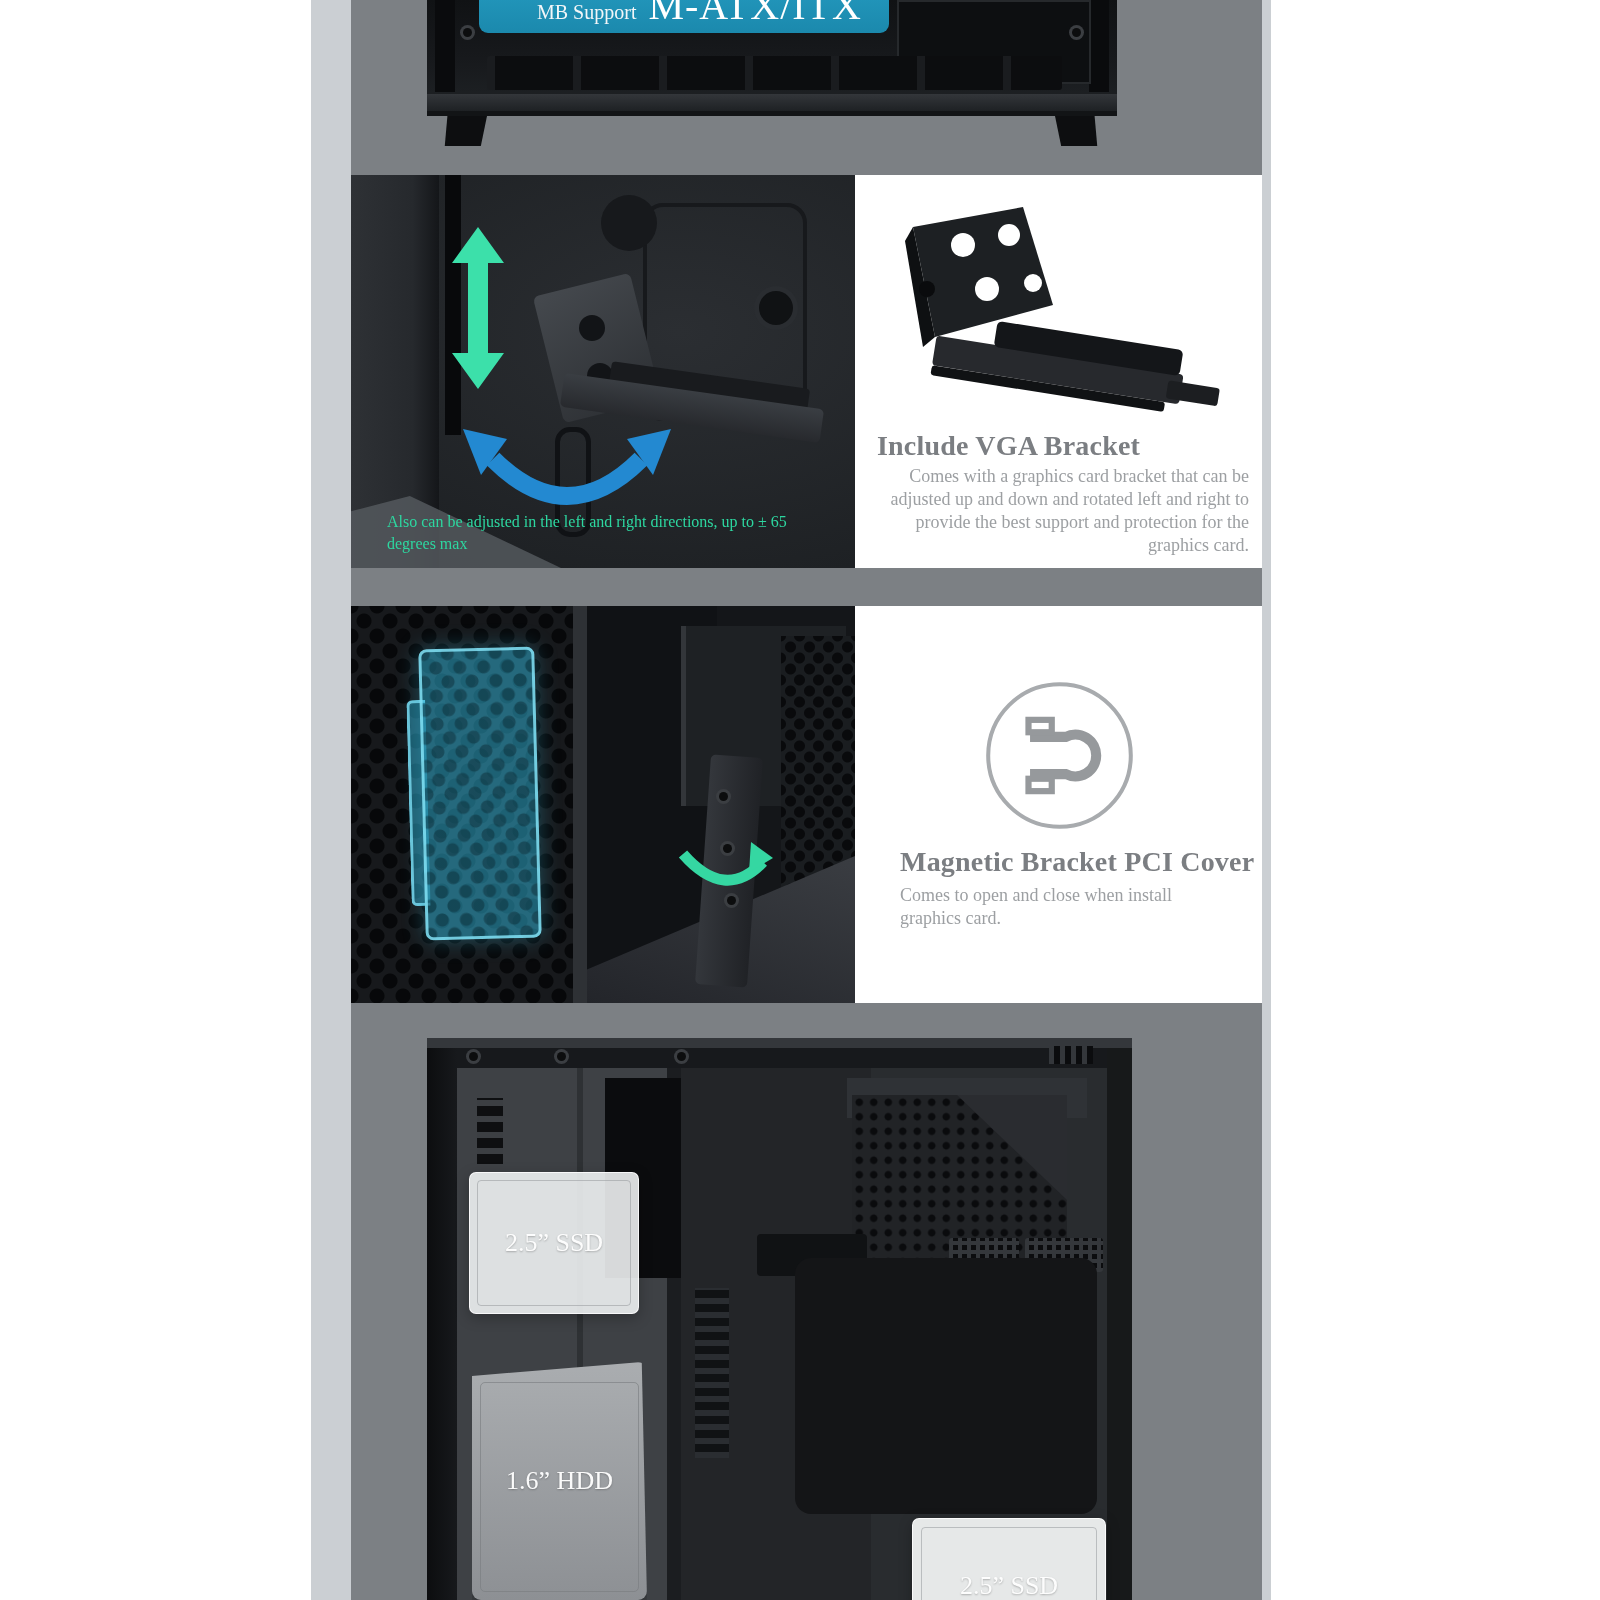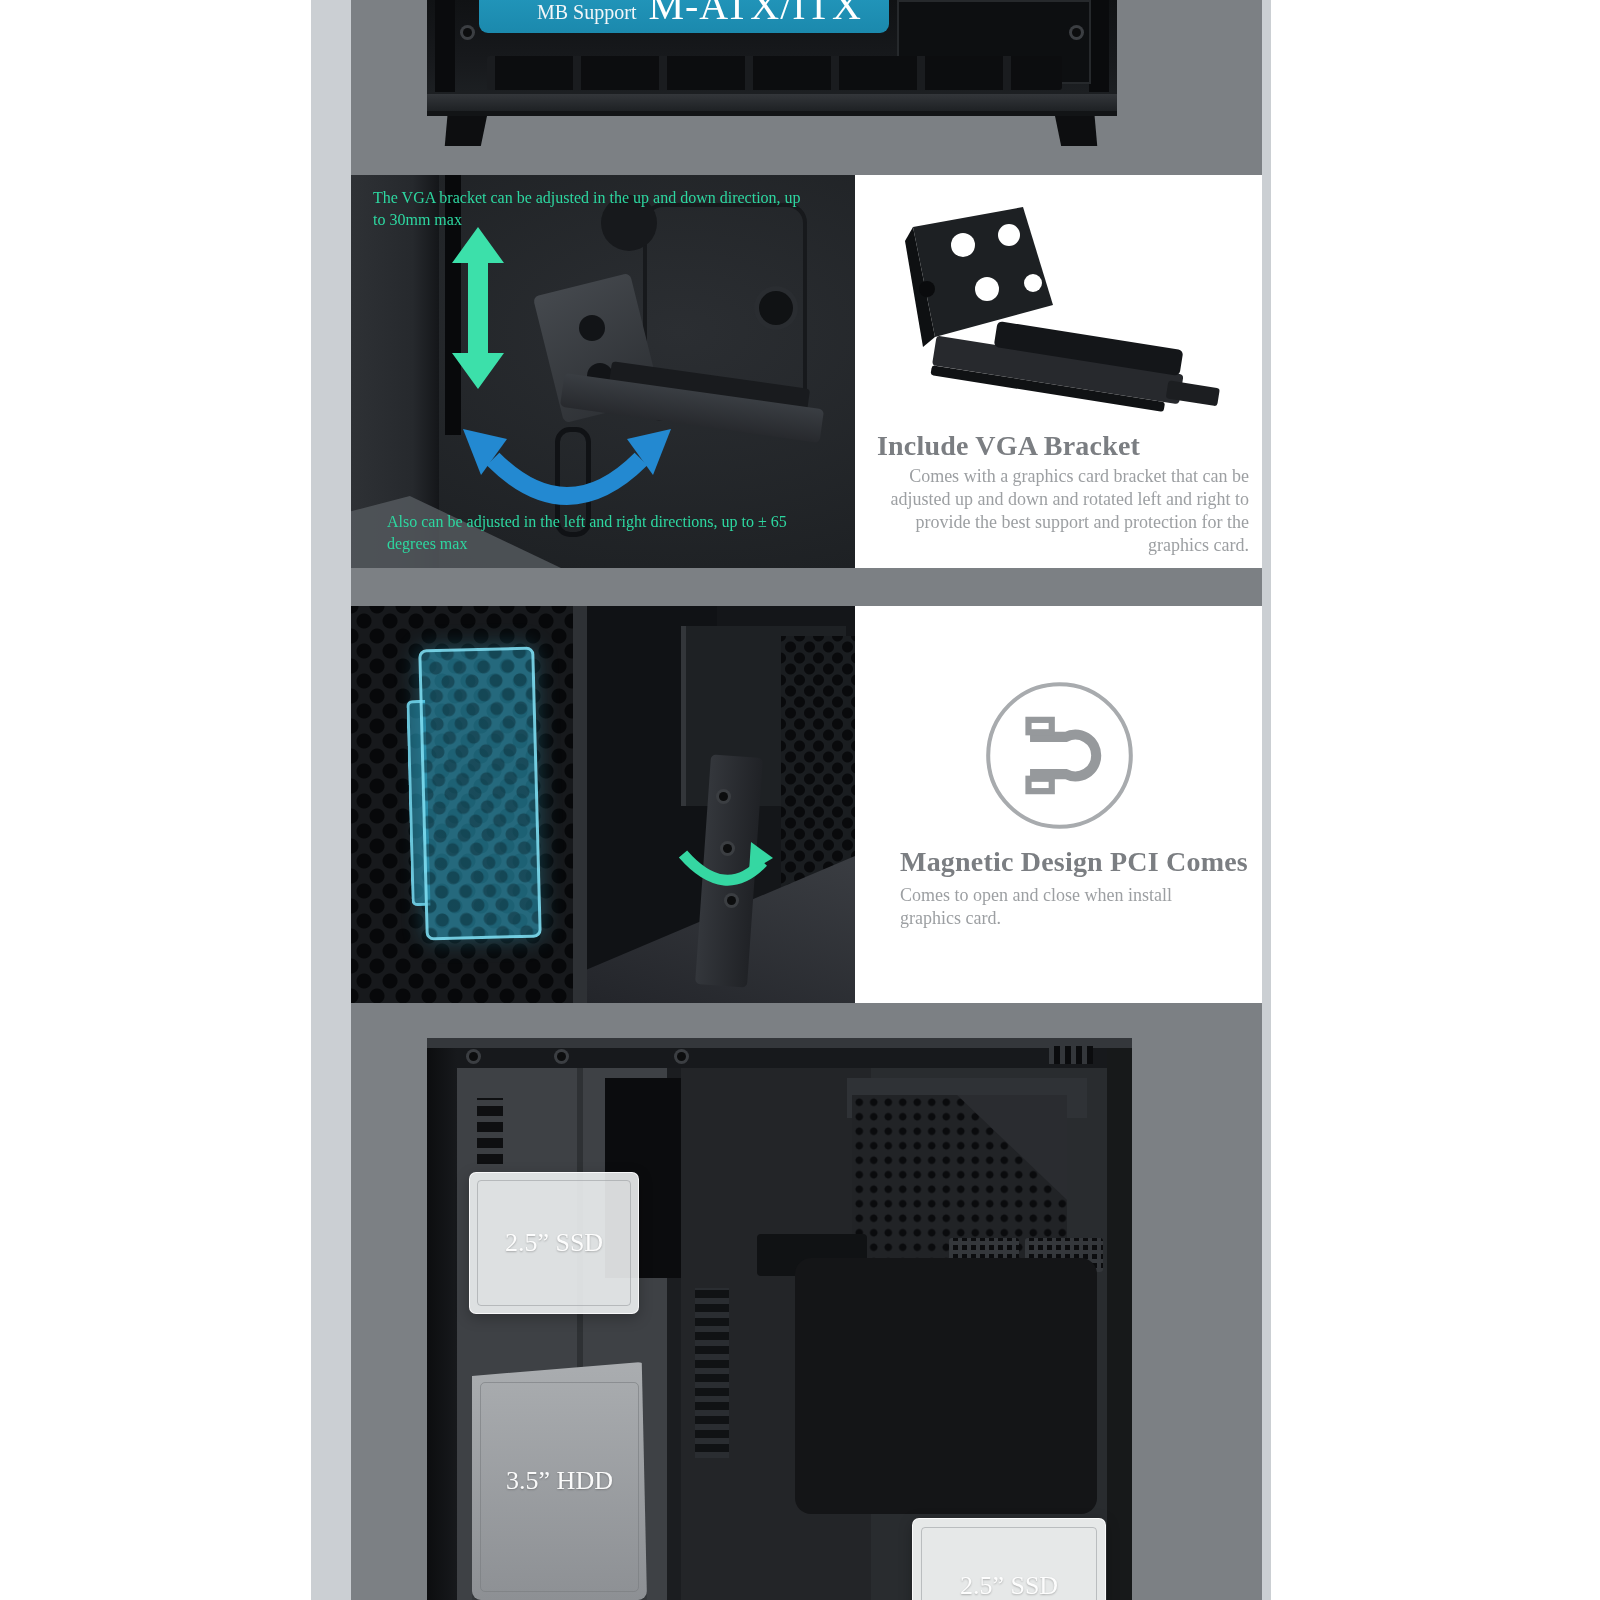--- a/index.html
+++ b/index.html
@@ -85,21 +85,20 @@
     <svg class="abs" style="left:101px;top:52px;" width="52" height="162" viewBox="0 0 52 162">
       <polygon points="26,0 52,36 36,36 36,126 52,126 26,162 0,126 16,126 16,36 0,36" fill="#3ce0aa"></polygon>
     </svg>
 
     <svg class="abs" style="left:108px;top:248px;" width="216" height="104" viewBox="0 0 216 104">
       <path d="M 34 36 Q 108 110 182 36" stroke="#2389d1" stroke-width="18" fill="none"></path>
       <polygon points="4,6 48,16 22,52" fill="#2389d1"></polygon>
       <polygon points="212,6 168,16 194,52" fill="#2389d1"></polygon>
     </svg>
 
-    <div class="abs green-note" style="left:22px;top:12px;width:428px;">The VGA bracket can be adjusted in the up and down direction, up to 30mm max</div>
     <div class="abs green-note" style="left:36px;top:336px;width:452px;">Also can be adjusted in the left and right directions, up to ± 65 degrees max</div>
   </div>
 
   <div class="abs card" style="left:848px;top:175px;width:407px;height:393px;text-align:right;">
 
     <svg class="abs" style="left:20px;top:22px;" width="370" height="230" viewBox="0 0 370 230">
       <polygon points="38,30 148,10 178,108 60,140" fill="#1d2023"></polygon>
       <polygon points="38,30 60,140 48,150 30,44" fill="#0e1012"></polygon>
       <circle cx="88" cy="48" r="12" fill="#ffffff"></circle>
       <circle cx="134" cy="38" r="11" fill="#ffffff"></circle>
@@ -140,21 +139,21 @@
     </svg>
   </div>
 
   <div class="abs card" style="left:848px;top:606px;width:407px;height:397px;">
     <svg class="abs" style="left:127px;top:72px;" width="155" height="155" viewBox="0 0 100 100">
       <circle cx="50" cy="50" r="46" stroke="#a8abae" stroke-width="2.6" fill="none"></circle>
       <path d="M 31 38 L 54 38 A 13.5 13.5 0 1 1 54 62 L 31 62" stroke="#96999c" stroke-width="6.5" fill="none"></path>
       <rect x="30" y="27" width="15" height="8" stroke="#96999c" stroke-width="4" fill="none"></rect>
       <rect x="30" y="65" width="15" height="8" stroke="#96999c" stroke-width="4" fill="none"></rect>
     </svg>
-    <div class="abs h-feature" style="left:45px;top:240px;">Magnetic Design PCI Comes</div>
+    <div class="abs h-feature" style="left:45px;top:240px;">Magnetic Bracket PCI Cover</div>
     <div class="abs p-feature" style="left:45px;top:278px;width:280px;">Comes to open and close when install graphics card.</div>
   </div>
 
   <div class="abs" style="left:420px;top:1038px;width:705px;height:562px;">
 
     <div class="abs" style="left:0;top:0;width:705px;height:10px;background:#34373b;"></div>
     <div class="abs" style="left:0;top:10px;width:705px;height:20px;background:#17191c;"></div>
     <div class="abs" style="left:0;top:10px;width:30px;height:552px;background:linear-gradient(90deg,#0c0d0f,#17191c);"></div>
     <div class="abs" style="left:680px;top:10px;width:25px;height:552px;background:#17191a;"></div>
 
@@ -185,21 +184,21 @@
     <div class="abs" style="left:622px;top:8px;width:44px;height:18px;background:#0b0c0e;background-image:repeating-linear-gradient(90deg,#34373b 0 5px,transparent 5px 11px);"></div>
   </div>
 
   <div class="abs" style="left:462px;top:1172px;width:168px;height:140px;background:rgba(244,246,247,.88);border:1px solid rgba(255,255,255,.8);border-radius:7px;display:flex;align-items:center;justify-content:center;box-shadow:0 4px 14px rgba(0,0,0,.25);">
     <div class="abs" style="left:7px;top:7px;right:7px;bottom:7px;border:1px solid rgba(150,153,156,.55);border-radius:4px;"></div>
     <span class="drive-label">2.5” SSD</span>
   </div>
 
   <div class="abs" style="left:465px;top:1362px;width:175px;height:238px;background:linear-gradient(180deg,#aaadb0,#8d9094);border-radius:9px;clip-path:polygon(0 14px,97% 0,100% 100%,0 100%);display:flex;align-items:center;justify-content:center;box-shadow:0 4px 14px rgba(0,0,0,.3);">
     <div class="abs" style="left:8px;top:20px;right:8px;bottom:8px;border:1px solid rgba(120,123,126,.6);border-radius:5px;"></div>
-    <span class="drive-label">3.5” HDD</span>
+    <span class="drive-label">1.6” HDD</span>
   </div>
 
   <div class="abs" style="left:905px;top:1518px;width:192px;height:150px;background:rgba(246,248,249,.92);border:1px solid rgba(255,255,255,.85);border-radius:7px;box-shadow:0 4px 14px rgba(0,0,0,.25);">
     <div class="abs" style="left:8px;top:8px;right:8px;bottom:8px;border:1px solid rgba(150,153,156,.55);border-radius:4px;"></div>
     <div class="abs drive-label" style="left:0;top:52px;width:192px;text-align:center;">2.5” SSD</div>
   </div>
 
 </div>
 
 </body></html>

